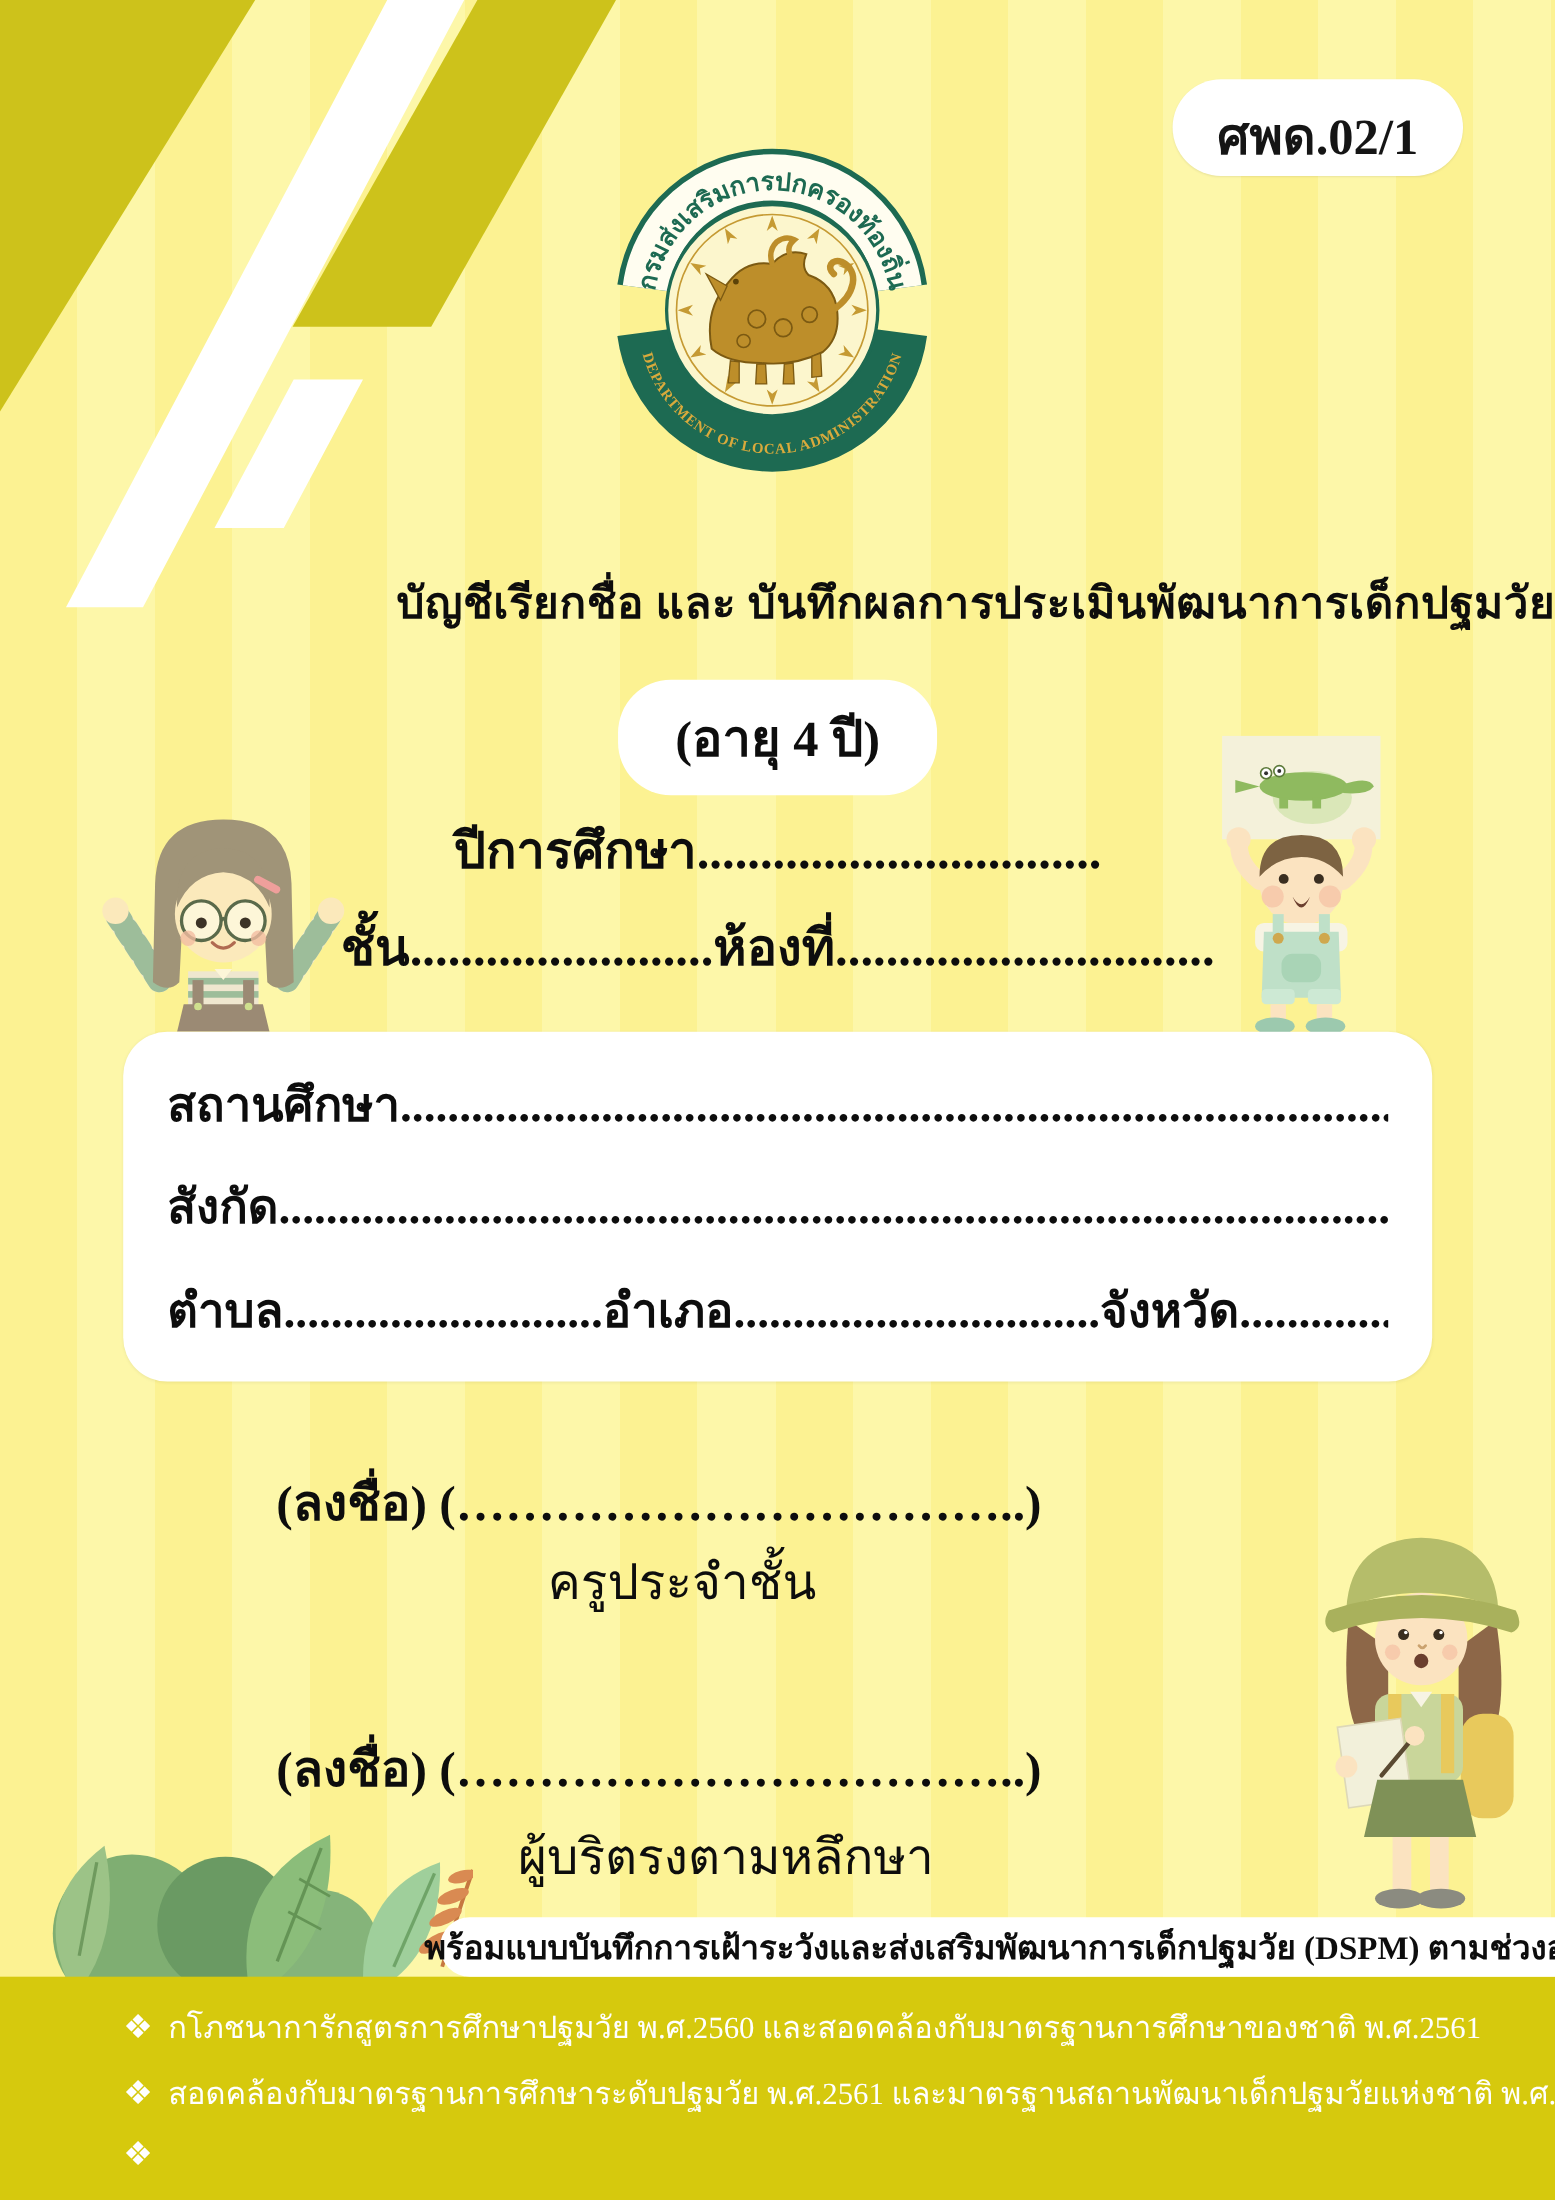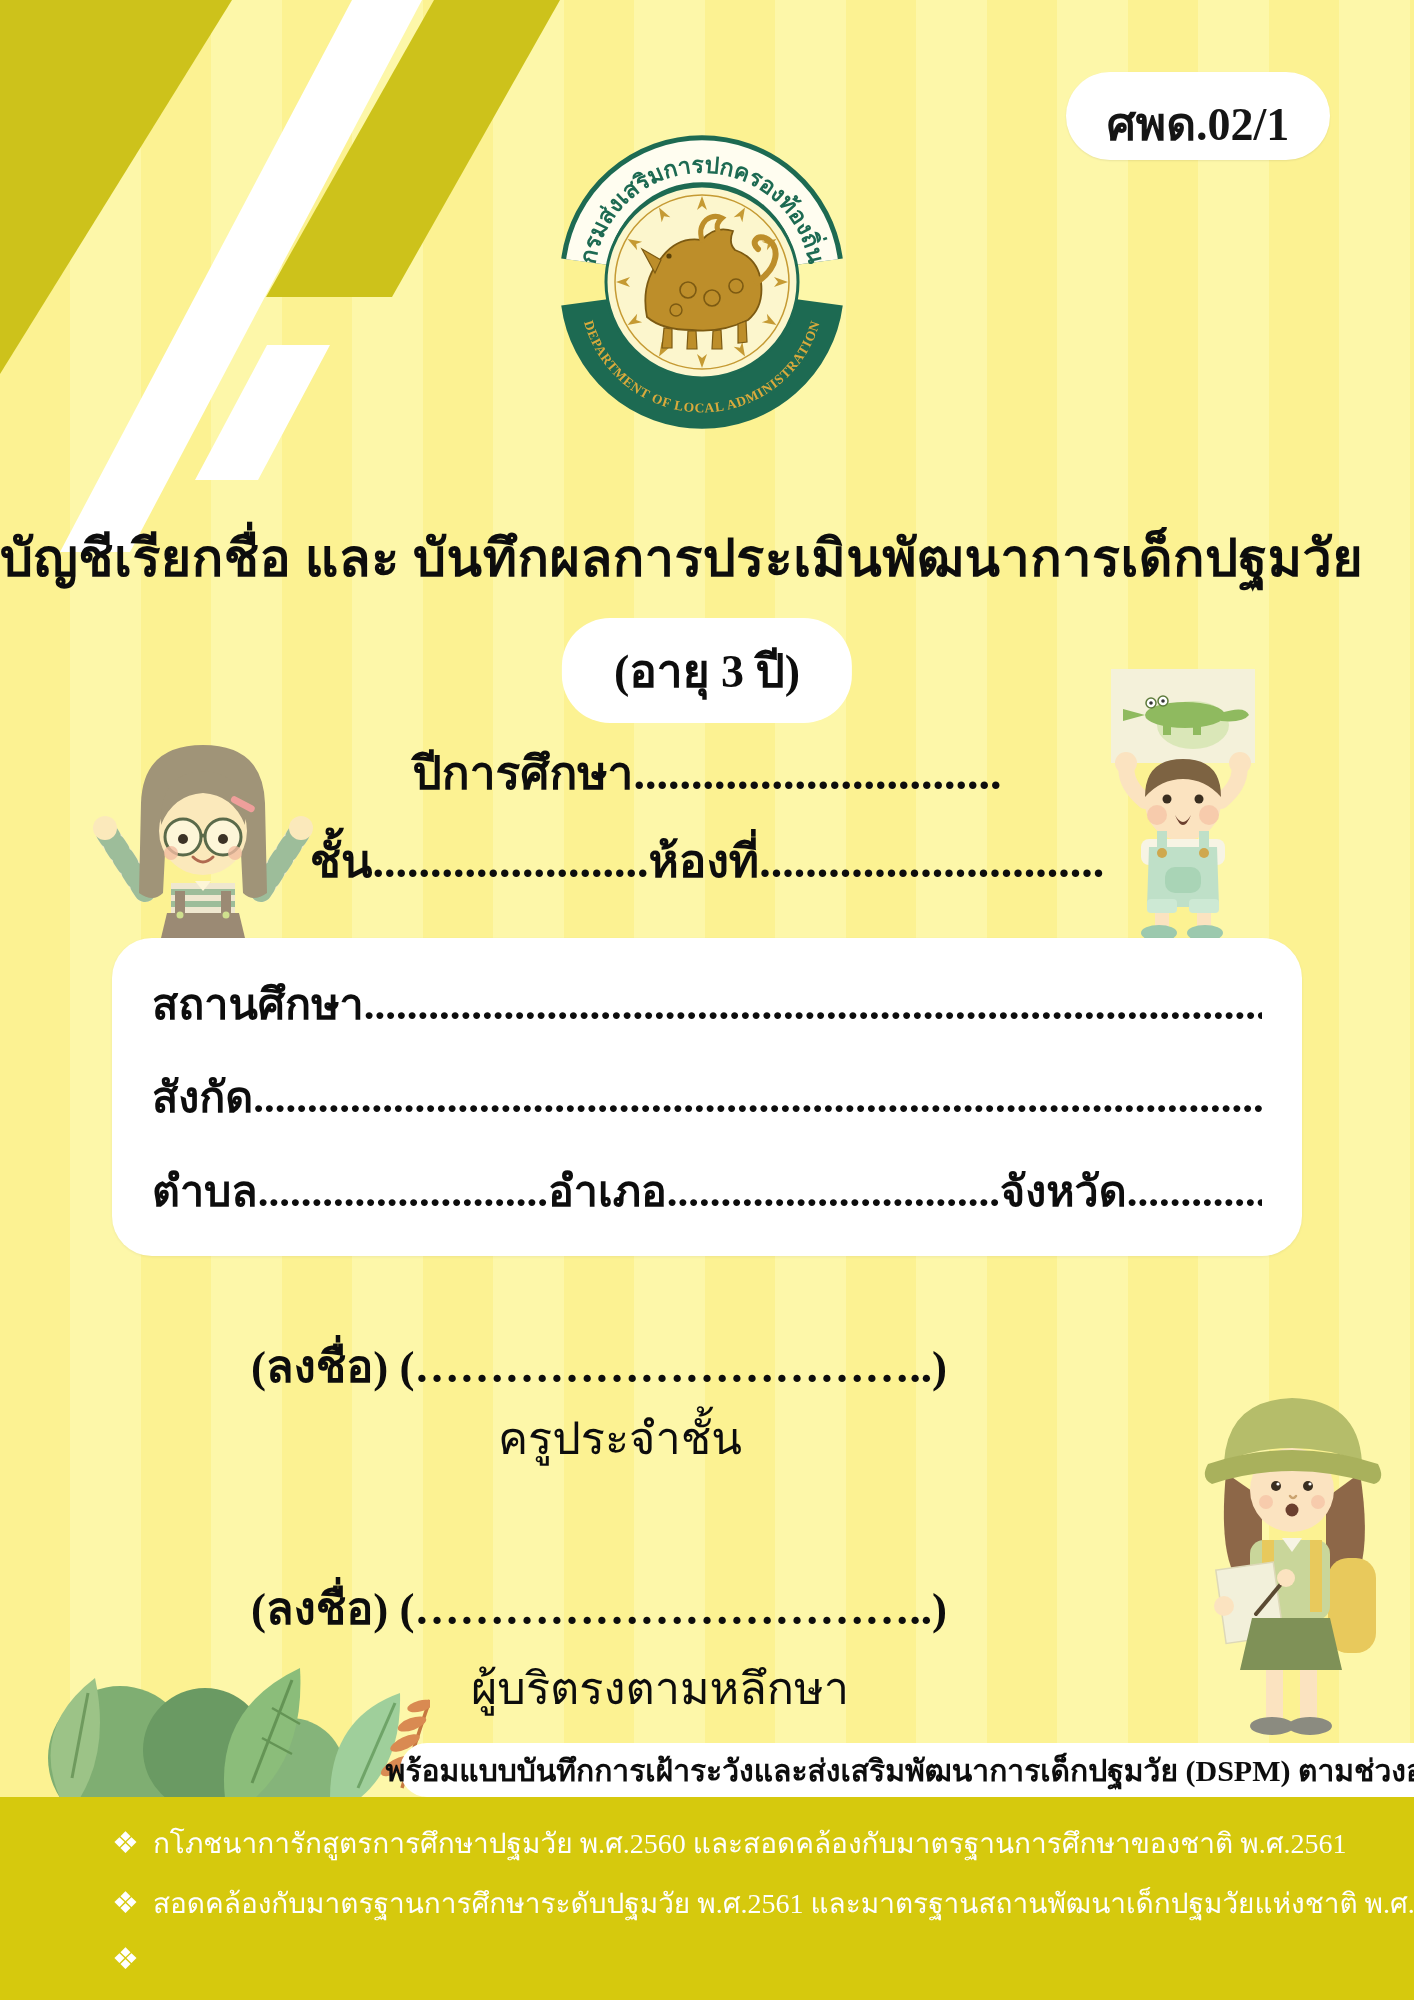--- a/index.html
+++ b/index.html
@@ -22,21 +22,21 @@
   .badge{
     left:1066px;top:72px;width:264px;height:88px;
     background:#fff;border-radius:44px;
     display:flex;align-items:flex-end;justify-content:center;
     font-size:46px;font-weight:bold;color:#151515;
     box-shadow:0 1px 2px rgba(0,0,0,.08);
   }
   
   .title{
     left:0;top:516px;width:100%;
-    text-align:left;font-size:52px;font-weight:bold;color:#0d0d0d;
+    text-align:right;font-size:40px;font-weight:bold;color:#0d0d0d;
     letter-spacing:.5px;white-space:nowrap;
   }
   .age-pill{
     top:618px;left:50%;transform:translateX(-50%);
     background:#fff;border-radius:48px;
     padding:16px 52px;
     font-size:46px;font-weight:bold;color:#0d0d0d;white-space:nowrap;
   }
   .line-center{
     left:0;width:100%;text-align:center;
@@ -161,21 +161,21 @@
     <text font-size="23" font-weight="bold" fill="#1d6a52">
       <textPath href="#arcTopText" startOffset="50%" text-anchor="middle">กรมส่งเสริมการปกครองท้องถิ่น</textPath>
     </text>
     <text font-size="13.5" font-weight="bold" fill="#d9aa3c" letter-spacing="0.8" font-family="Liberation Serif, DejaVu Serif, serif">
       <textPath href="#arcBotText" startOffset="50%" text-anchor="middle">DEPARTMENT OF LOCAL ADMINISTRATION</textPath>
     </text>
   </svg>
 
   <div class="abs title">บัญชีเรียกชื่อ และ บันทึกผลการประเมินพัฒนาการเด็กปฐมวัย</div>
 
-  <div class="abs age-pill">(อายุ 3 ปี)</div>
+  <div class="abs age-pill">(อายุ 4 ปี)</div>
 
   <div class="abs line-center class-line">ชั้น........................ห้องที่..............................</div>
   <div class="abs line-center year-line">ปีการศึกษา................................</div>
 
   <svg class="abs" style="left:83px;top:733px;" width="240" height="205" viewBox="0 0 240 205" aria-hidden="true">
 
     <g stroke-linecap="round">
       <path d="M62,158 L24,100" stroke="#efe7cf" stroke-width="22"></path>
       <path d="M62,158 L24,100" stroke="#9dbd9a" stroke-width="22" stroke-dasharray="7 9"></path>
       <path d="M178,158 L216,100" stroke="#efe7cf" stroke-width="22"></path>

